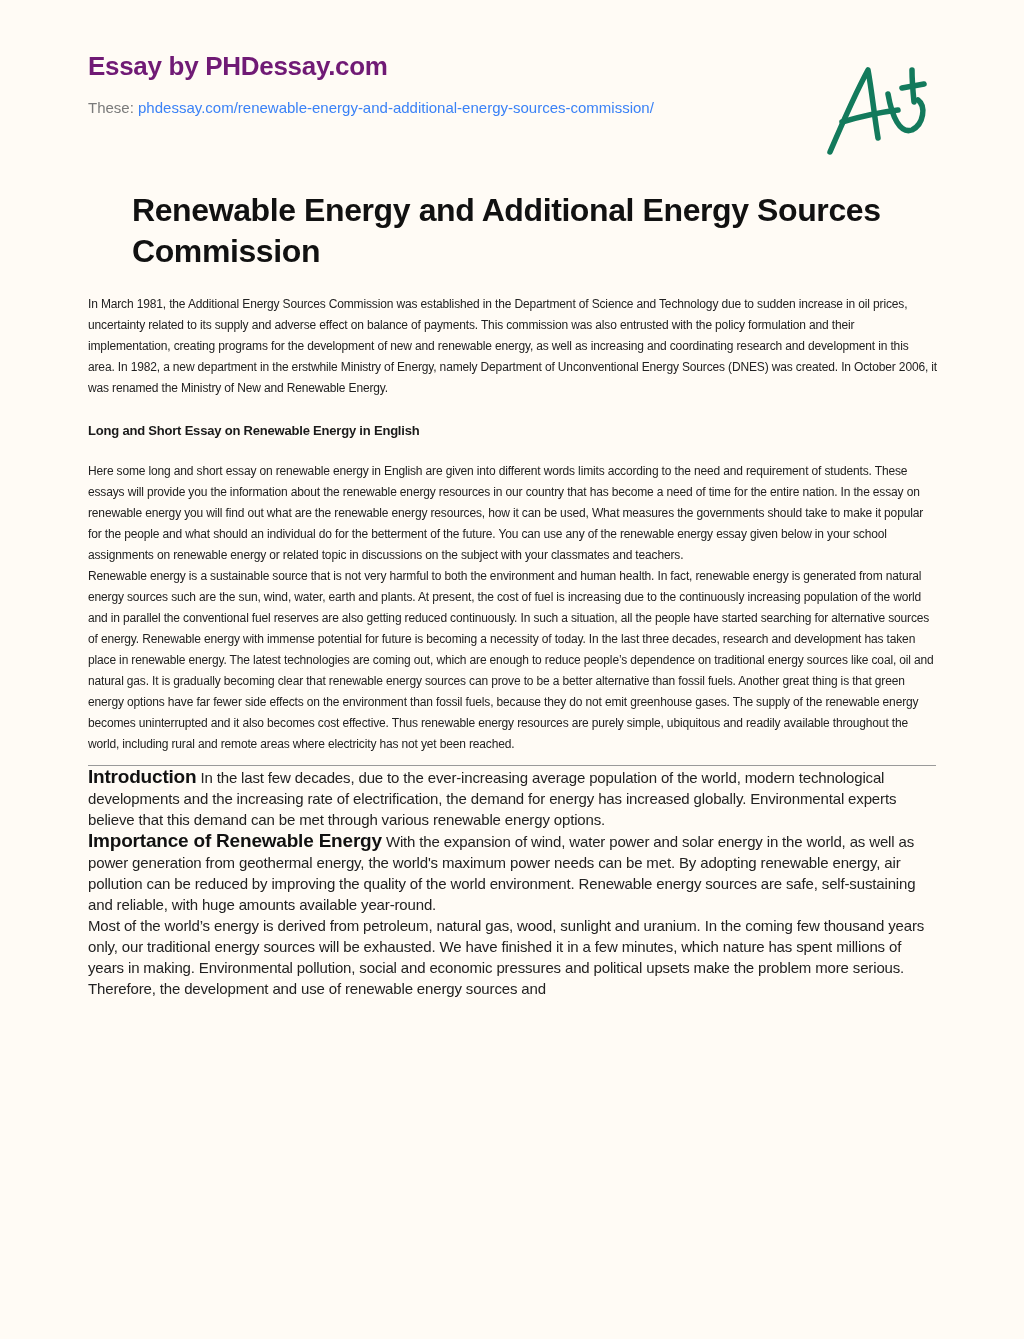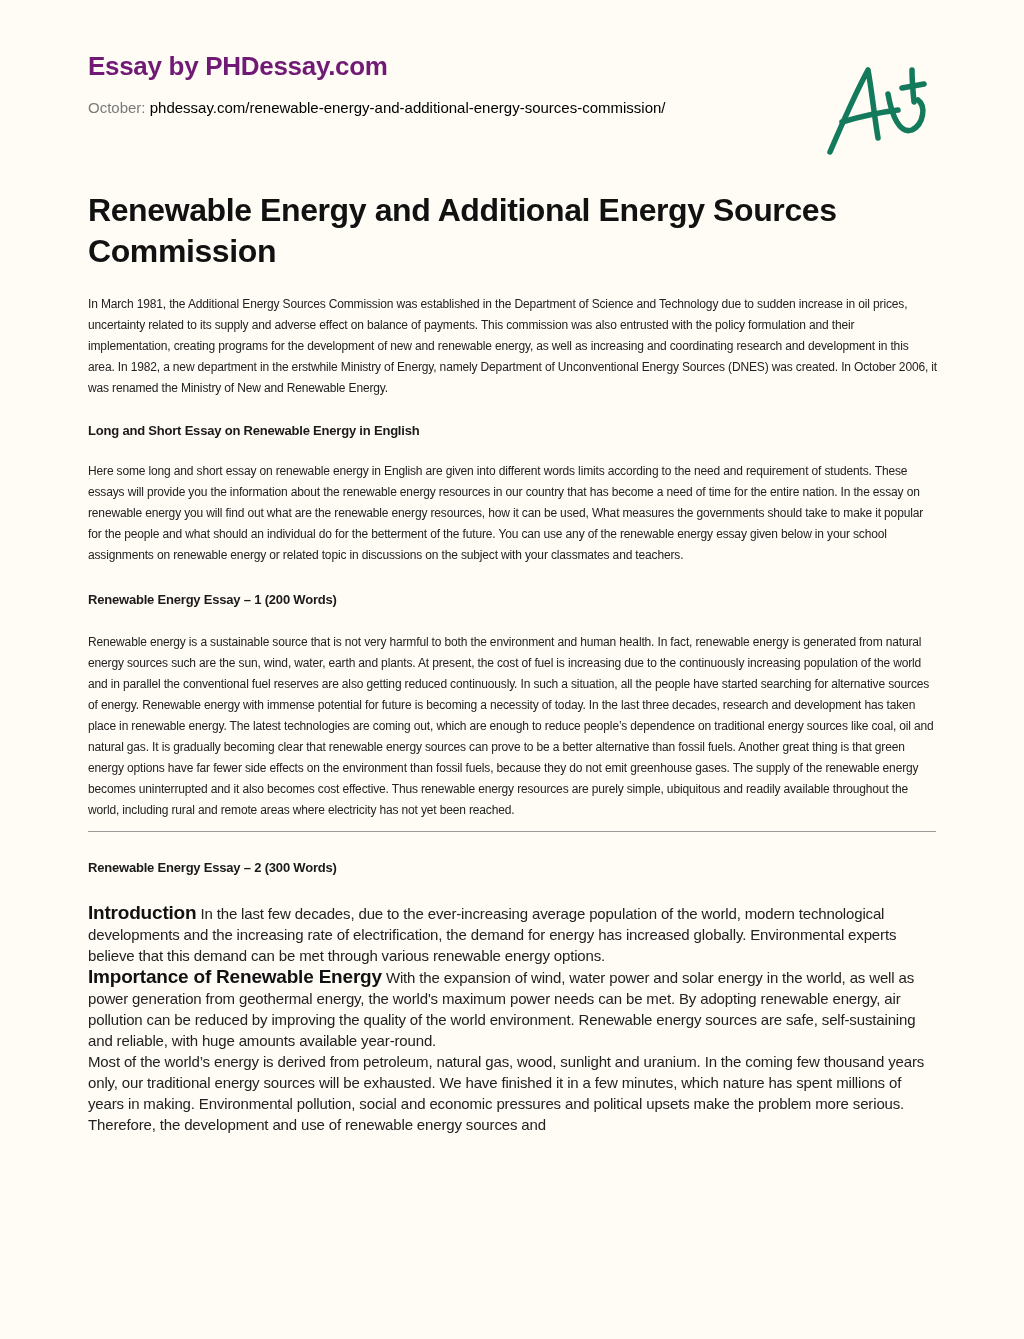--- a/index.html
+++ b/index.html
@@ -27,21 +27,21 @@
       letter-spacing: -0.3px;
       line-height: 36px;
     }
     .source-line {
       margin-top: 14px;
       font-size: 15px;
       line-height: 20px;
       color: #7a7a7a;
     }
     .source-line a {
-      color: #000000;
+      color: #3b82f6;
       text-decoration: none;
     }
     .logo {
       position: absolute;
       left: 822px;
       top: 62px;
       width: 110px;
       height: 100px;
     }
     .content {
@@ -50,20 +50,21 @@
       top: 190px;
       width: 850px;
     }
     .page-title {
       font-size: 32px;
       font-weight: bold;
       color: #111;
       line-height: 41px;
       letter-spacing: -0.4px;
       margin-bottom: 22px;
+      margin-left: 44px;
     }
     p.body-text {
       font-size: 12px;
       line-height: 21px;
       color: #222;
       letter-spacing: -0.15px;
     }
     h2.section-heading {
       font-size: 13px;
       font-weight: bold;
@@ -91,21 +92,21 @@
       height: 288px;
       overflow: hidden;
     }
   </style>
 </head>
 <body>
 
 <div class="header">
   <div class="site-title">Essay by PHDessay.com</div>
   <div class="source-line">
-    <span>October:</span>
+    <span>These:</span>
     <a>phdessay.com/renewable-energy-and-additional-energy-sources-commission/</a>
   </div>
 </div>
 
 <svg class="logo" viewBox="0 0 110 100">
   <g fill="none" stroke="#137a5c" stroke-width="5.5" stroke-linecap="round" stroke-linejoin="round">
     <path d="M8 90 C 20 62, 34 30, 46 8 C 50 30, 52 52, 56 76"></path>
     <path d="M20 60 C 40 54, 60 50, 76 48"></path>
     <path d="M66 32 C 70 55, 78 72, 90 68 C 102 62, 104 44, 96 38"></path>
     <path d="M80 26 L 102 22"></path>
@@ -114,26 +115,24 @@
 </svg>
 
 <div class="content">
   <h1 class="page-title">Renewable Energy and Additional Energy Sources Commission</h1>
 
   <p class="body-text">In March 1981, the Additional Energy Sources Commission was established in the Department of Science and Technology due to sudden increase in oil prices, uncertainty related to its supply and adverse effect on balance of payments. This commission was also entrusted with the policy formulation and their implementation, creating programs for the development of new and renewable energy, as well as increasing and coordinating research and development in this area. In 1982, a new department in the erstwhile Ministry of Energy, namely Department of Unconventional Energy Sources (DNES) was created. In October 2006, it was renamed the Ministry of New and Renewable Energy.</p>
 
   <h2 class="section-heading h-long">Long and Short Essay on Renewable Energy in English</h2>
   <p class="body-text">Here some long and short essay on renewable energy in English are given into different words limits according to the need and requirement of students. These essays will provide you the information about the renewable energy resources in our country that has become a need of time for the entire nation. In the essay on renewable energy you will find out what are the renewable energy resources, how it can be used, What measures the governments should take to make it popular for the people and what should an individual do for the betterment of the future. You can use any of the renewable energy essay given below in your school assignments on renewable energy or related topic in discussions on the subject with your classmates and teachers.</p>
 
-  <h2 class="section-heading h-essay1">Renewable Energy Essay – 1 (200 Words)</h2>
   <p class="body-text">Renewable energy is a sustainable source that is not very harmful to both the environment and human health. In fact, renewable energy is generated from natural energy sources such are the sun, wind, water, earth and plants. At present, the cost of fuel is increasing due to the continuously increasing population of the world and in parallel the conventional fuel reserves are also getting reduced continuously. In such a situation, all the people have started searching for alternative sources of energy. Renewable energy with immense potential for future is becoming a necessity of today. In the last three decades, research and development has taken place in renewable energy. The latest technologies are coming out, which are enough to reduce people’s dependence on traditional energy sources like coal, oil and natural gas. It is gradually becoming clear that renewable energy sources can prove to be a better alternative than fossil fuels. Another great thing is that green energy options have far fewer side effects on the environment than fossil fuels, because they do not emit greenhouse gases. The supply of the renewable energy becomes uninterrupted and it also becomes cost effective. Thus renewable energy resources are purely simple, ubiquitous and readily available throughout the world, including rural and remote areas where electricity has not yet been reached.</p>
 
   <hr class="divider">
 
-  <h2 class="section-heading h-essay2">Renewable Energy Essay – 2 (300 Words)</h2>
 
   <div class="clip">
     <p class="para-block">
       <span class="inline-heading">Introduction</span><span> In the last few decades, due to the ever-increasing average population of the world, modern technological developments and the increasing rate of electrification, the demand for energy has increased globally. Environmental experts believe that this demand can be met through various renewable energy options.</span>
     </p>
     <p class="para-block">
       <span class="inline-heading">Importance of Renewable Energy</span><span> With the expansion of wind, water power and solar energy in the world, as well as power generation from geothermal energy, the world's maximum power needs can be met. By adopting renewable energy, air pollution can be reduced by improving the quality of the world environment. Renewable energy sources are safe, self-sustaining and reliable, with huge amounts available year-round.</span>
     </p>
     <p class="para-block">Most of the world’s energy is derived from petroleum, natural gas, wood, sunlight and uranium. In the coming few thousand years only, our traditional energy sources will be exhausted. We have finished it in a few minutes, which nature has spent millions of years in making. Environmental pollution, social and economic pressures and political upsets make the problem more serious. Therefore, the development and use of renewable energy sources and</p>
   </div>

